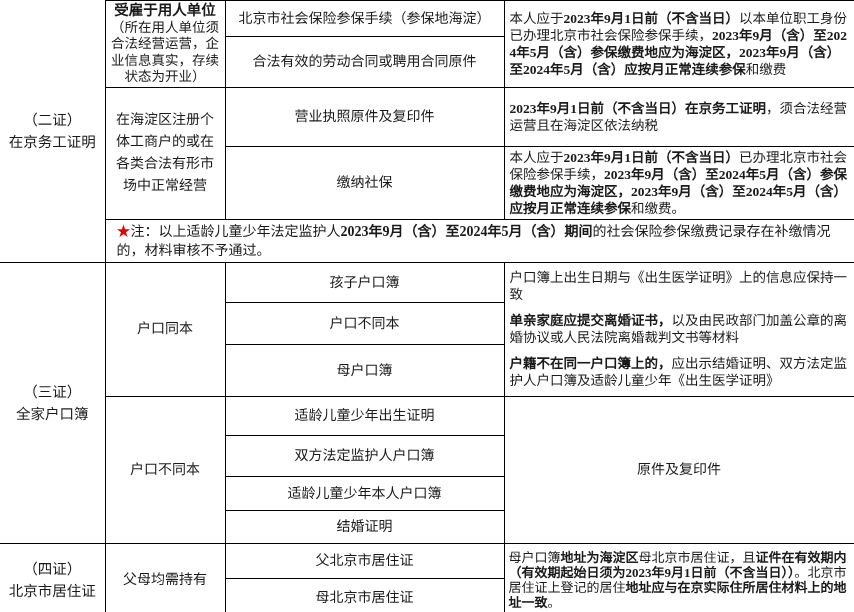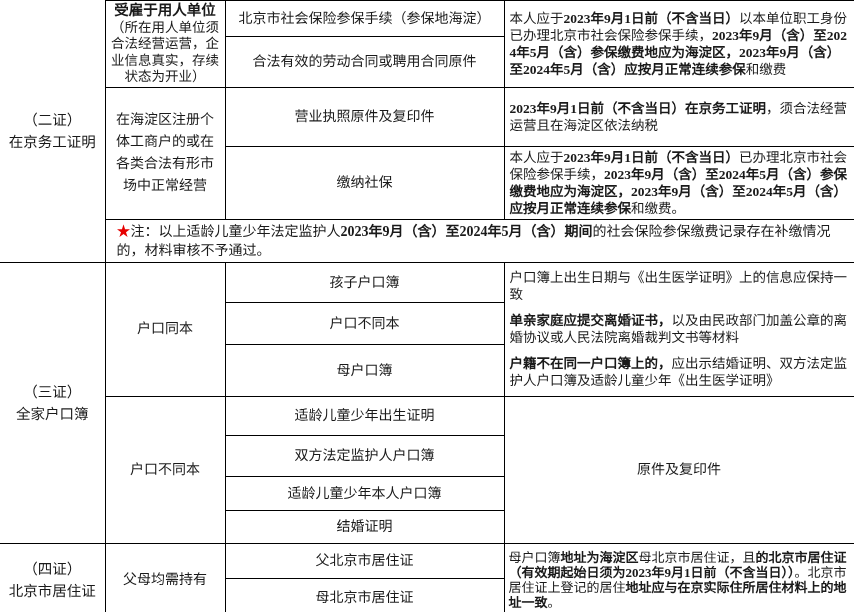--- a/index.html
+++ b/index.html
@@ -160,19 +160,19 @@
 
   <tr style="height:35px">
     <td class="c1 sec-label" rowspan="2">
       <div>（四证）</div>
       <div>北京市居住证</div>
     </td>
     <td class="cat-b" rowspan="2">
       <span>父母均需持有</span>
     </td>
     <td class="item">父北京市居住证</td>
-    <td class="req req-tight" rowspan="2"><span>母户口簿</span><span class="b">地址为海淀区</span><span>母北京市居住证，且</span><span class="b">的北京市居住证（有效期起始日须为2023年9月1日前（不含当日））</span><span>。北京市居住证上登记的居住</span><span class="b">地址应与在京实际住所居住</span><span class="b">材料上的地址一致</span><span>。</span></td>
+    <td class="req req-tight" rowspan="2"><span>母户口簿</span><span class="b">地址为海淀区</span><span>母北京市居住证，且</span><span class="b">证件在有效期内（有效期起始日须为2023年9月1日前（不含当日））</span><span>。北京市居住证上登记的居住</span><span class="b">地址应与在京实际住所居住</span><span class="b">材料上的地址一致</span><span>。</span></td>
   </tr>
   <tr style="height:39px">
     <td class="item">母北京市居住证</td>
   </tr>
 </tbody>
   </table>
 
 </body></html>

